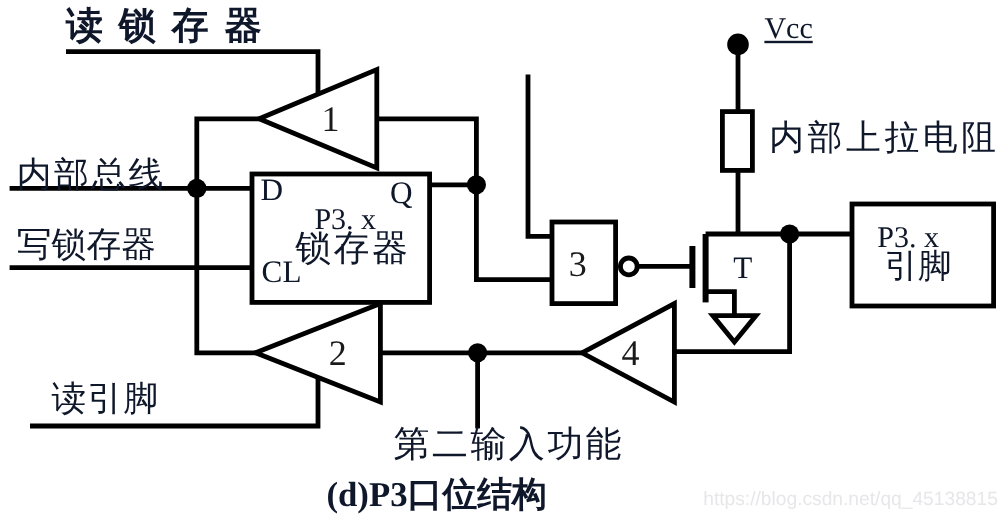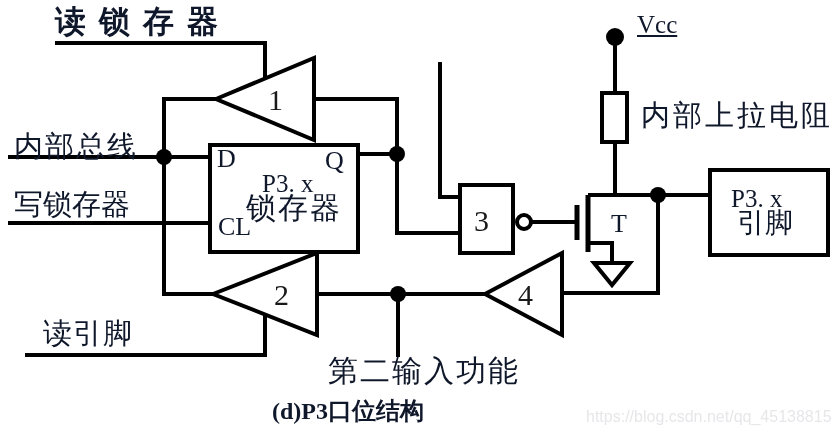--- a/index.html
+++ b/index.html
@@ -30,21 +30,21 @@
   #buf1-label{left:268px; top:85px;  font-size:30px; color:#1a1a1a;}
   #buf2-label{left:274px; top:280px; font-size:30px; color:#1a1a1a;}
   #gate3-label{left:474px;top:206px; font-size:30px; color:#1a1a1a;}
   #buf4-label{left:518px; top:280px; font-size:30px; color:#1a1a1a;}
   #transistor-label{left:611px; top:211px; font-size:26px;}
   
   #pin-l1{left:731px; top:186px; font-size:25px;}
   #pin-l2{left:737px; top:209px; font-size:28px;}
   
   #second-input-label {left:312px; top:356px; font-size:30px; letter-spacing:2px;margin-left:16px;}
-  #caption-label      {left:272px; top:399px; font-size:24px; font-weight:bold;}
+  #caption-label      {left:272px; top:399px; font-size:29px; font-weight:bold;}
   #watermark-label    {left:586px; top:409px; font-size:16px; color:#e7e7ea;
                        font-family:"Liberation Sans","DejaVu Sans",sans-serif;text-align:right;}
 </style>
 </head>
 <body>
 
 <div id="stage">
 
   <svg id="circuit-svg" width="839" height="439" viewBox="0 0 839 439">
 

